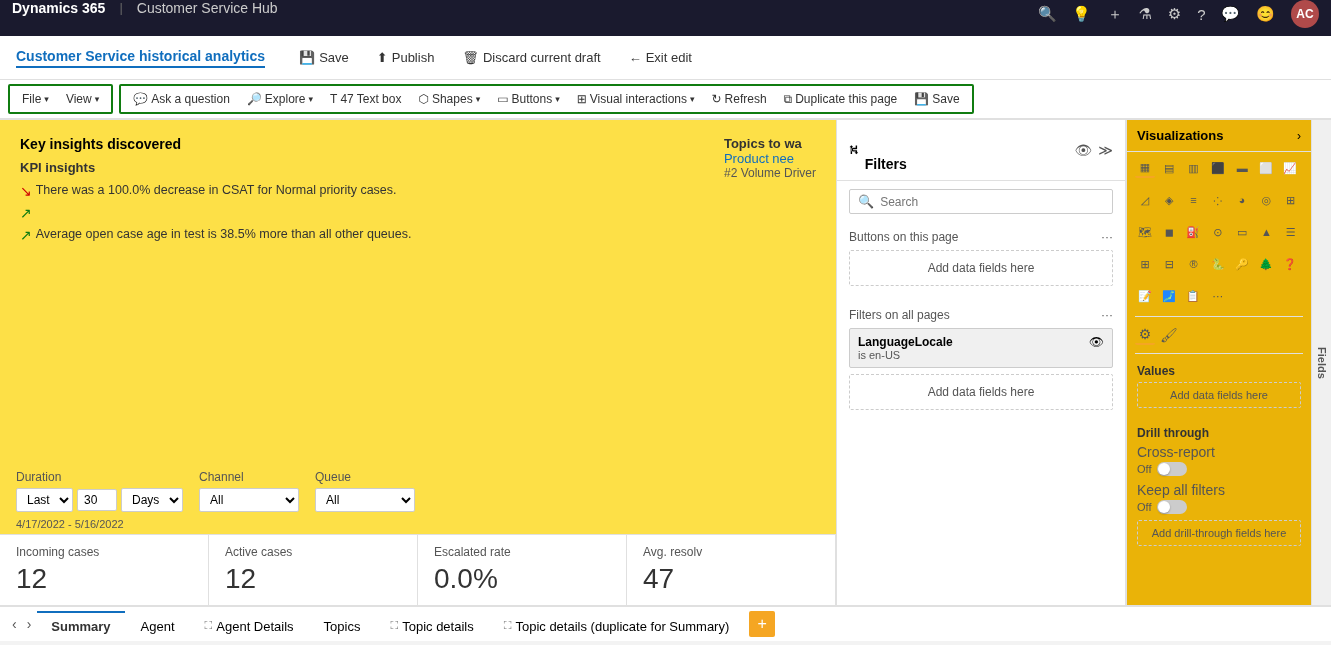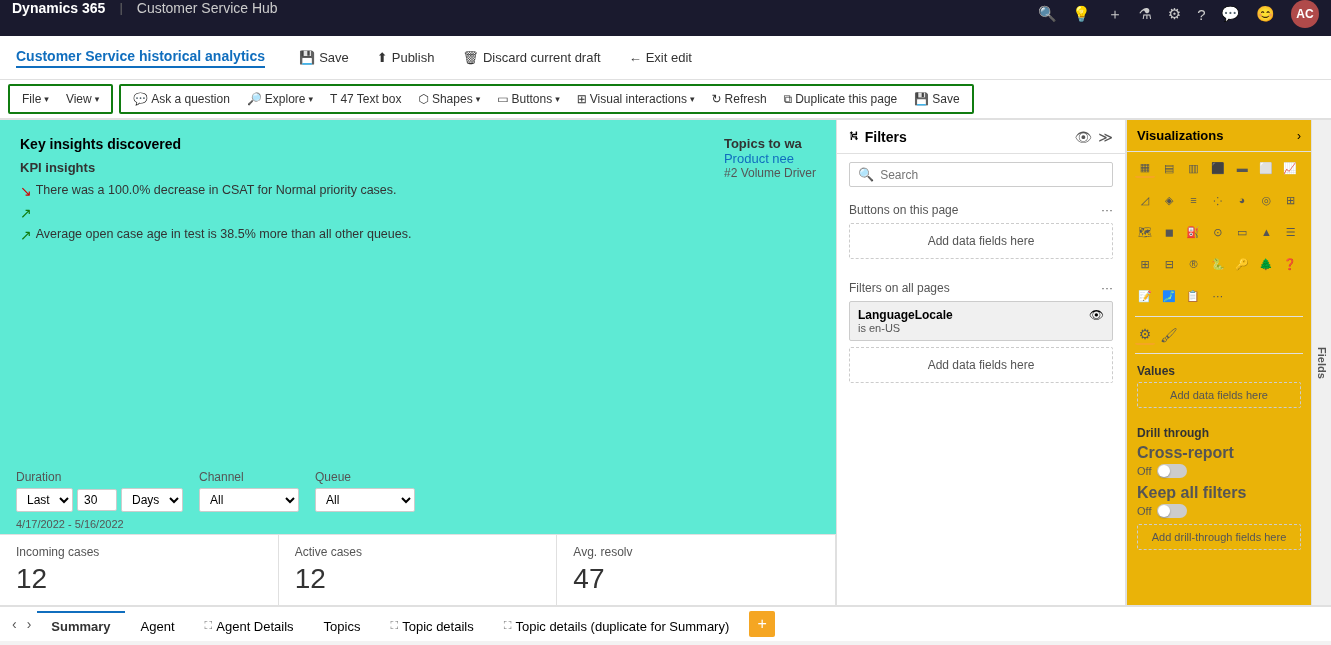--- a/index.html
+++ b/index.html
@@ -79,21 +79,21 @@
     
     .main-area {
       display: flex;
       height: calc(645px - 40px - 44px - 40px - 36px);
       background: #f3f3f3;
     }
 
     
     .content-area {
       flex: 1;
-      background: #5eead4;
+      background: #fde047;
       overflow: hidden;
       padding: 16px 20px;
       position: relative;
     }
 
     .key-insights-title { font-size: 14px; font-weight: 600; margin-bottom: 8px; }
     .kpi-insights-title { font-size: 13px; font-weight: 600; margin-bottom: 8px; color: #333; }
     .insight-item { font-size: 12.5px; color: #333; margin-bottom: 6px; display: flex; align-items: flex-start; gap: 4px; }
     .insight-arrow { font-size: 14px; }
     .arrow-down { color: #c00; }
@@ -125,21 +125,21 @@
       background: white;
       border-left: 1px solid #e0e0e0;
       border-right: 1px solid #e0e0e0;
       display: flex;
       flex-direction: column;
     }
     .filters-header {
       display: flex; align-items: center; padding: 8px 12px;
       border-bottom: 1px solid #e0e0e0; gap: 6px;
     }
-    .filters-title { font-size: 14px; font-weight: 600; flex: 1; }
+    .filters-title { font-size: 14px; font-weight: 600; flex: 1; margin-top: 28px; }
     .filter-search {
       margin: 8px 12px;
       border: 1px solid #ccc; border-radius: 2px;
       display: flex; align-items: center; padding: 4px 8px; gap: 6px;
     }
     .filter-search input {
       border: none; outline: none; font-size: 12px; flex: 1;
     }
     .filters-section { padding: 8px 12px; }
     .filters-section-header {
@@ -186,21 +186,21 @@
     .viz-sep { height: 1px; background: #e0e0e0; margin: 4px 8px; }
     .viz-section { padding: 6px 10px; }
     .viz-section-title { font-size: 12px; font-weight: 600; color: #333; margin-bottom: 4px; }
     .viz-add-box {
       border: 1px dashed #ccc; padding: 6px 8px;
       font-size: 11px; color: #555; text-align: center;
       border-radius: 2px; margin-bottom: 6px;
     }
     .drill-section { padding: 6px 10px; }
     .drill-title { font-size: 12px; font-weight: 600; color: #333; margin-bottom: 4px; }
-    .drill-label { font-size: 16px; color: #555; margin-bottom: 2px; font-weight: bold; }
+    .drill-label { font-size: 14px; color: #555; margin-bottom: 2px; }
     .toggle-row { display: flex; align-items: center; gap: 6px; margin-bottom: 6px; }
     .toggle-off { font-size: 11px; color: #555; }
     .toggle-track {
       width: 30px; height: 14px; background: #ccc; border-radius: 7px;
       position: relative; cursor: pointer;
     }
     .toggle-thumb {
       width: 12px; height: 12px; background: white; border-radius: 50%;
       position: absolute; top: 1px; left: 1px;
       box-shadow: 0 1px 2px rgba(0,0,0,0.3);
@@ -381,20 +381,24 @@
     <div class="metrics-row">
       <div class="metric-card">
         <div class="metric-label">Incoming cases</div>
         <div class="metric-value">12</div>
       </div>
       <div class="metric-card">
         <div class="metric-label">Active cases</div>
         <div class="metric-value">12</div>
       </div>
       <div class="metric-card">
+        <div class="metric-label">Escalated rate</div>
+        <div class="metric-value">0.0%</div>
+      </div>
+      <div class="metric-card">
         <div class="metric-label">Avg. resolv</div>
         <div class="metric-value">47</div>
       </div>
     </div>
   </div>
 
   <div class="filters-panel">
     <div class="filters-header">
       <span>⛕</span>
       <span class="filters-title">Filters</span>

